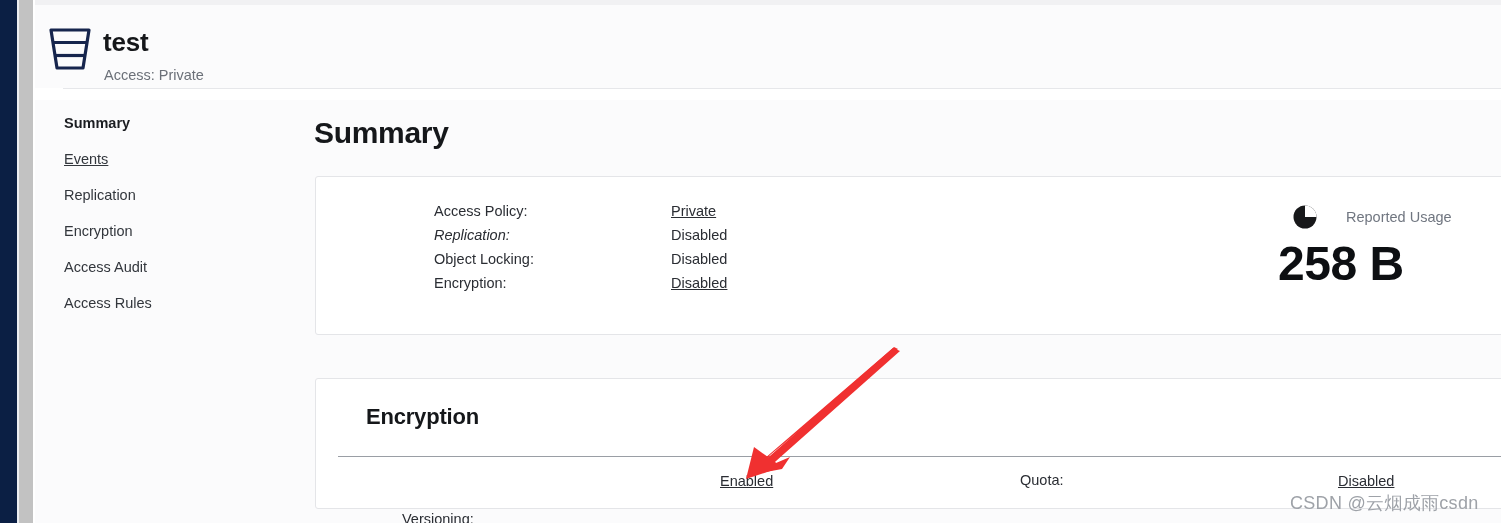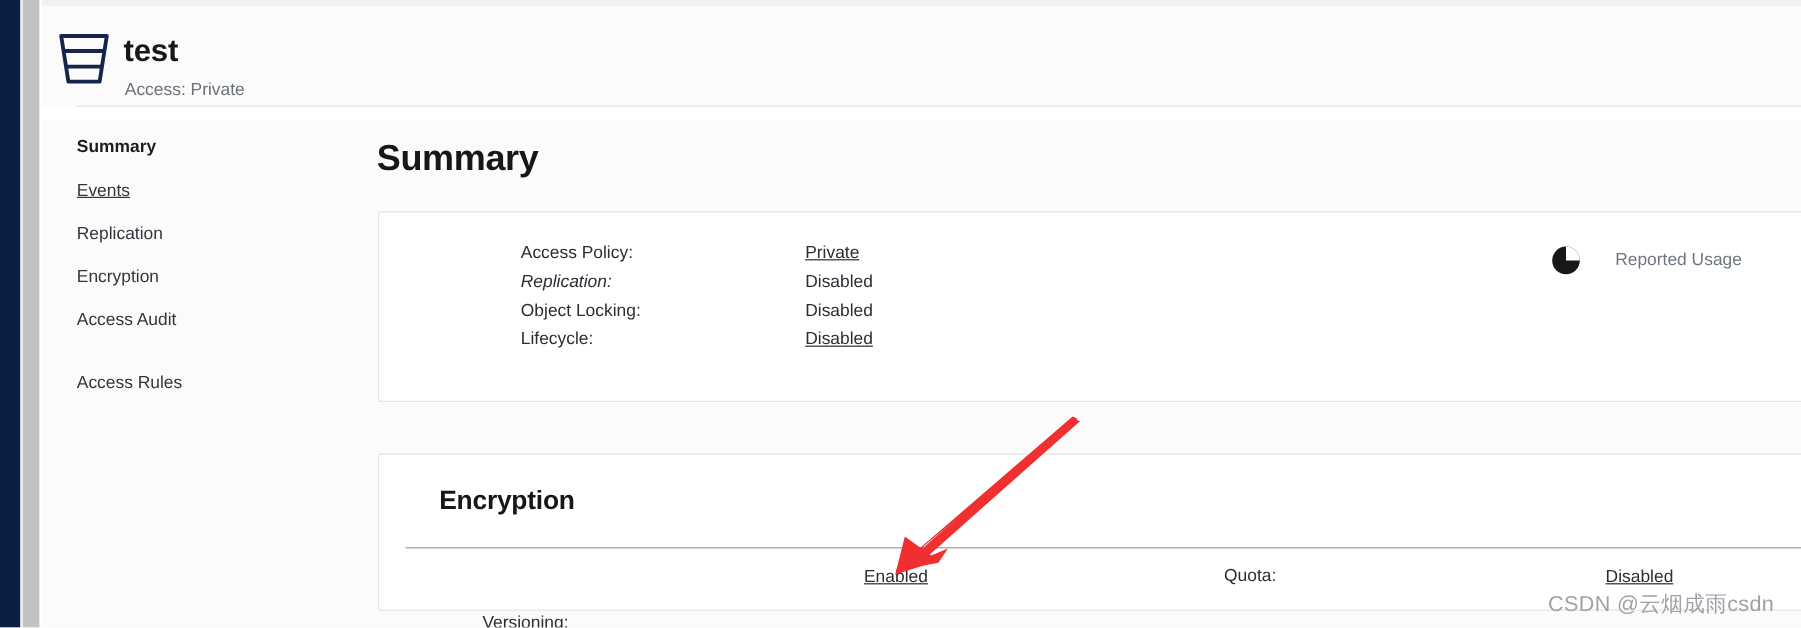--- a/index.html
+++ b/index.html
@@ -319,48 +319,49 @@
       <div class="bucket-access">Access: Private</div>
     </div>
     <div class="bucket-header-rule"></div>
 
     <div class="sidenav">
       <div class="nav-item active" style="top:15px;">Summary</div>
       <div class="nav-item" style="top:51px;text-decoration:underline;">Events</div>
       <div class="nav-item" style="top:87px;">Replication</div>
       <div class="nav-item" style="top:123px;">Encryption</div>
       <div class="nav-item" style="top:159px;">Access Audit</div>
-      <div class="nav-item" style="top:211px;">Access Rules</div>
+      <div class="nav-item" style="top:195px;">Access Rules</div>
     </div>
 
     <div class="content">
 
       <div class="section-title">Summary</div>
 
       <div class="card card-summary">
 
         <div class="sum-label" style="left:118px; top:26px;">Access Policy:</div>
         <div class="sum-value link" style="left:330px; top:26px;">Private</div>
 
         <div class="sum-label" style="left:118px; top:50px;font-style:italic;">Replication:</div>
         <div class="sum-value" style="left:330px; top:50px;">Disabled</div>
 
         <div class="sum-label" style="left:118px; top:74px;">Object Locking:</div>
         <div class="sum-value" style="left:330px; top:74px;">Disabled</div>
 
-        <div class="sum-label" style="left:118px; top:98px;">Lifecycle:</div>
+        <div class="sum-label" style="left:118px; top:98px;">Encryption:</div>
         <div class="sum-value link" style="left:330px; top:98px;">Disabled</div>
 
         <span class="usage-icon">
           <svg width="28" height="28" viewBox="0 0 28 28" xmlns="http://www.w3.org/2000/svg">
             <circle cx="14" cy="14" r="11.5" fill="#17181a"></circle>
             <path d="M14 14 L14 2.5 A11.5 11.5 0 0 1 25.5 14 Z" fill="#ffffff"></path>
           </svg>
         </span>
         <div class="usage-caption">Reported Usage</div>
+        <div class="usage-value">258 B</div>
       </div>
 
       <div class="card card-versioning">
         <div class="vers-title">Encryption</div>
         <div class="vers-rule"></div>
 
         <div class="vers-label" style="left:86px; top:104px;margin-top:28px;">Versioning:</div>
         <div class="vers-value" style="left:404px; top:94px;">Enabled</div>
 
         <div class="vers-label" style="left:704px; top:93px;text-align:center;">Quota:</div>

